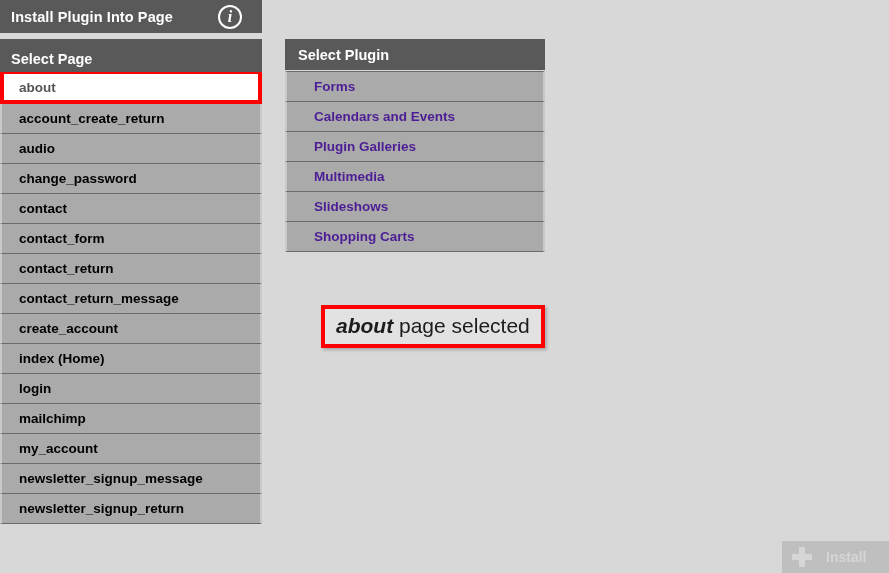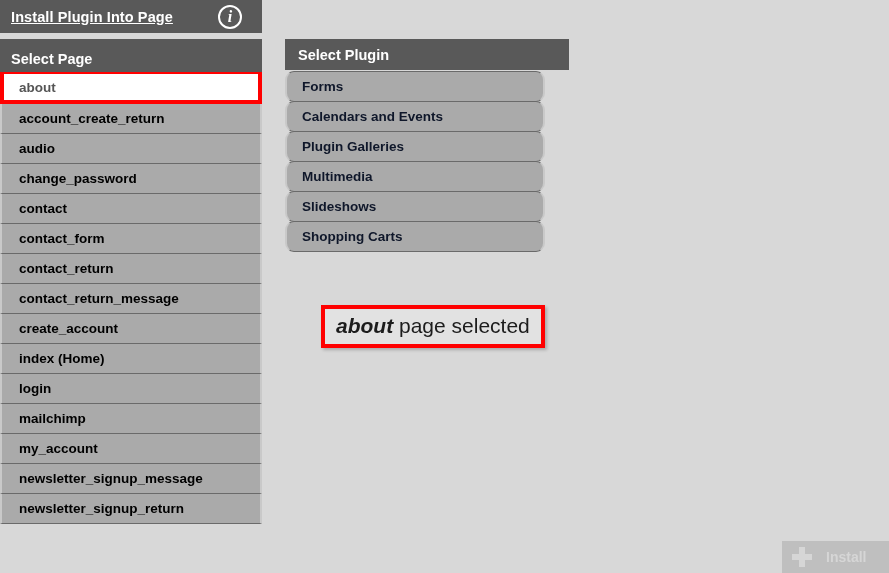--- a/index.html
+++ b/index.html
@@ -33,21 +33,21 @@
     display: flex;
     align-items: center;
     box-sizing: border-box;
   }
 
   #titlebar {
     height: 33px;
     padding: 0 8px 0 11px;
     justify-content: space-between;
   }
-  #titlebar-title { letter-spacing: .1px; text-decoration: underline; }
+  #titlebar-title { letter-spacing: .1px; }
 
   #info-icon {
     width: 24px;
     height: 24px;
     border-radius: 50%;
     border: 2.4px solid #ffffff;
     box-sizing: border-box;
     display: flex;
     align-items: center;
     justify-content: center;
@@ -111,42 +111,41 @@
   #plugin-panel {
     position: absolute;
     left: 285px;
     top: 39px;
     width: 260px;
   }
 
   #select-plugin-header {
     height: 31px;
     padding-left: 13px;
-    width: 284px;
+    width: 260px;
     box-sizing: border-box;
   }
 
   #plugin-list { margin-top: 2px; }
 
   .plugin-item {
     height: 31px;
     background: #aaaaaa;
-    color: #0f172a;
+    color: #4c1d95;
     font-size: 13.5px;
     font-weight: bold;
     display: flex;
     align-items: center;
-    padding-left: 15px;
+    padding-left: 27px;
     box-sizing: border-box;
     border-top: 1px solid #6a6a6a;
     border-bottom: 1px solid #6a6a6a;
     border-left: 2px solid #c9c9c9;
     border-right: 2px solid #c9c9c9;
     margin-top: -1px;
-    border-radius: 9px;
   }
 
   
   #status-message {
     position: absolute;
     left: 321px;
     top: 305px;
     border: 4px solid #ff0000;
     background: #e2e2e2;
     color: #1c1c1c;

